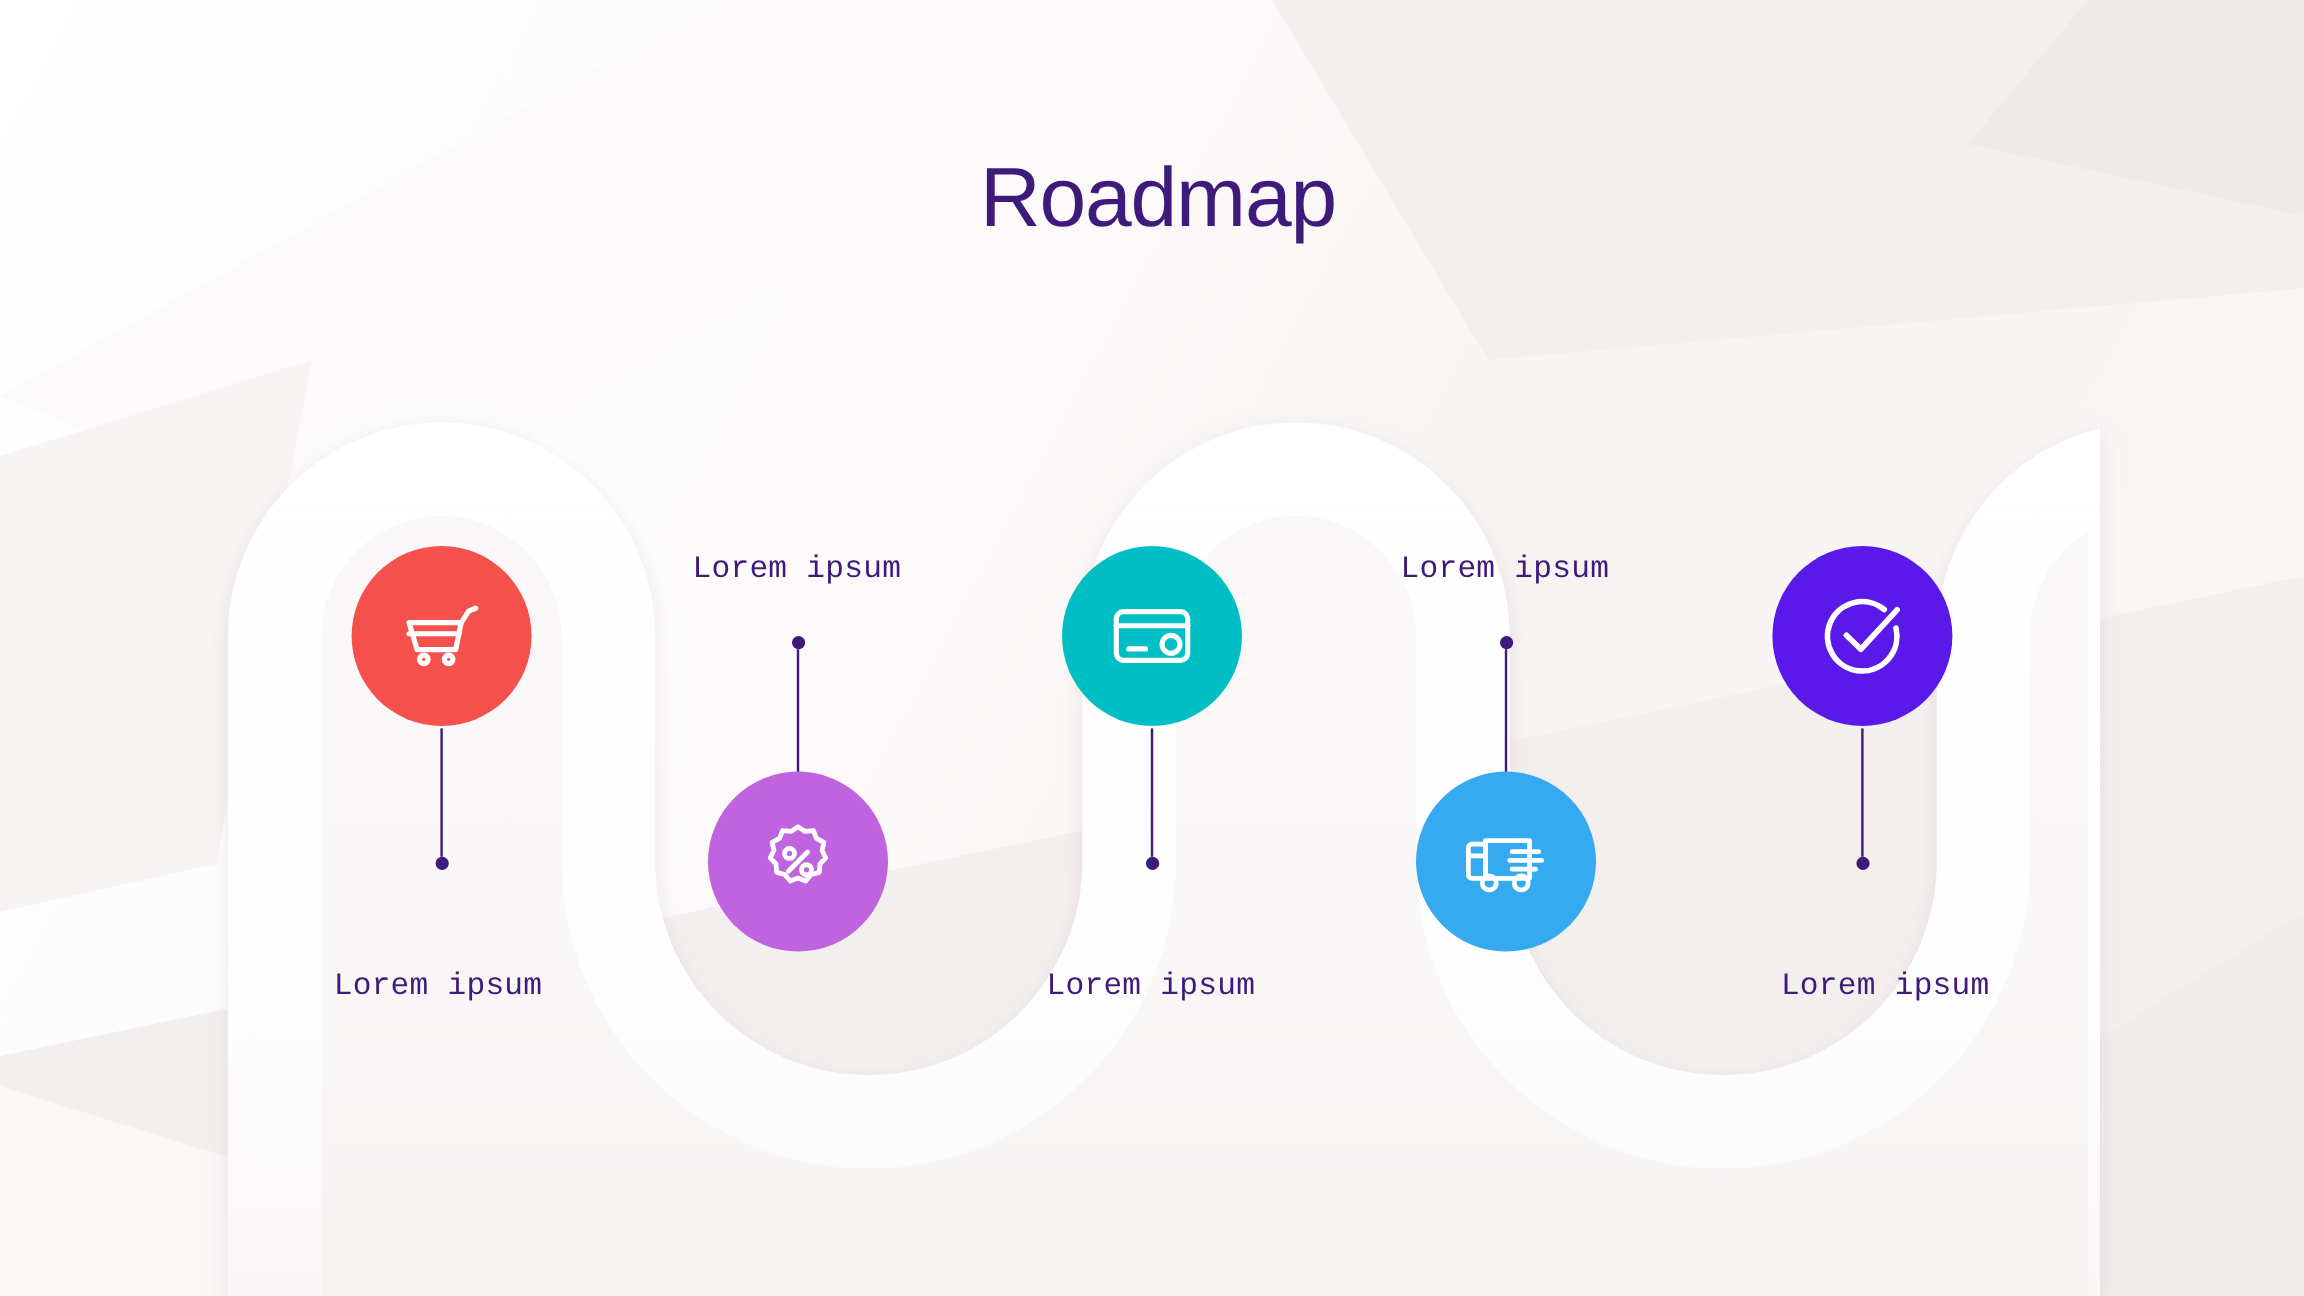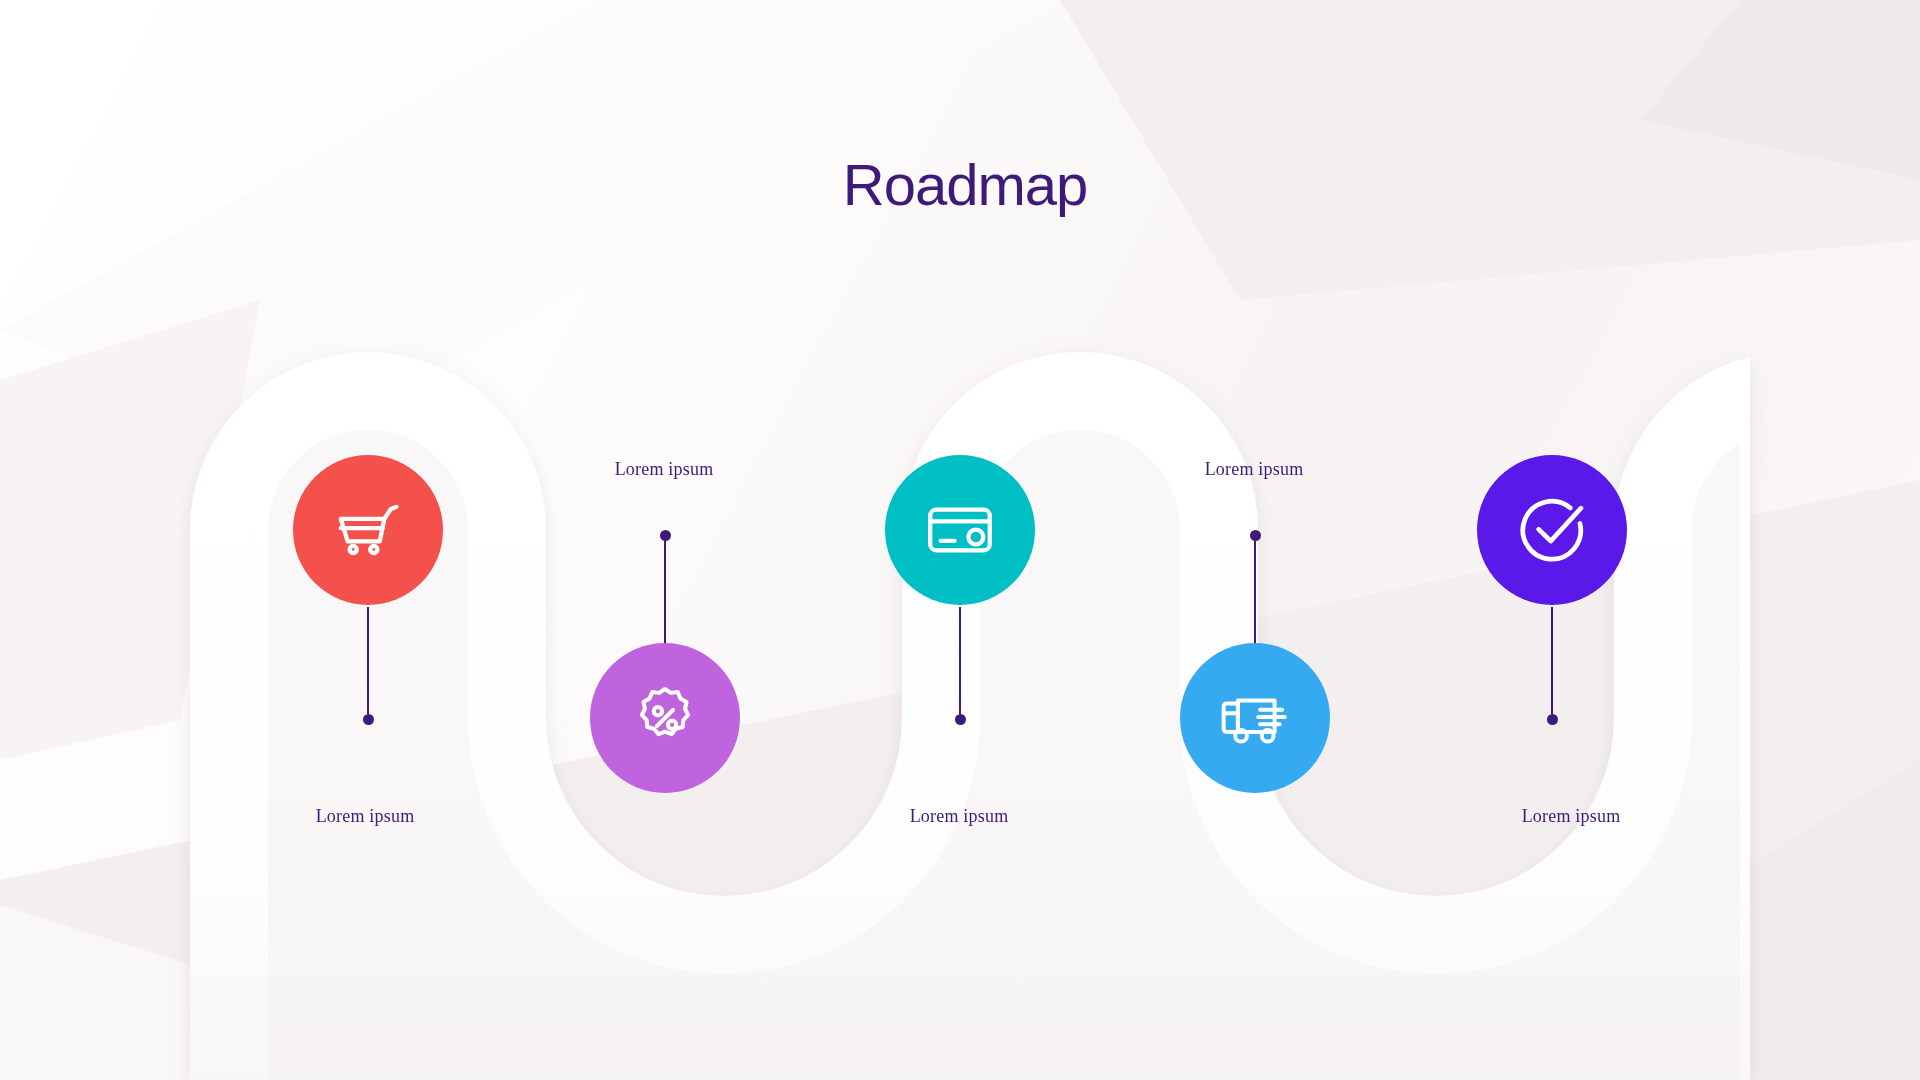--- a/index.html
+++ b/index.html
@@ -75,40 +75,39 @@
     flex: none;
   }
   .connector.down { flex-direction: column; }
   .connector.up   { flex-direction: column-reverse; }
 
   
   .node-label {
     position: absolute;
     transform: translateX(-50%);
     color: #3E1A7A;
-    font-size: 18px;
+    font-size: 26px;
     font-weight: 400;
     letter-spacing: 0.2px;
     white-space: nowrap;
-    font-family: Liberation Serif, serif;
+    font-family: Liberation Mono, monospace;
   }
 
   
   #page-title {
     position: absolute;
     left: 965px;
     top: 124px;
     transform: translateX(-50%);
     color: #3E1A7A;
-    font-size: 58px;
+    font-size: 70px;
     font-weight: 400;
     letter-spacing: -1px;
     white-space: nowrap;
     font-family: "Liberation Sans", sans-serif;
-    margin-top: 27px;
   }
 </style>
 </head>
 <body>
 
 <div id="stage">
 
   <svg class="bg-layer" viewBox="0 0 1920 1080" preserveAspectRatio="none">
     <polygon points="600,0 1060,0 300,450 0,330" fill="#FCFAFA"></polygon>
     <polygon points="1060,0 1920,0 1920,240 1240,300" fill="#F3EFEF"></polygon>

